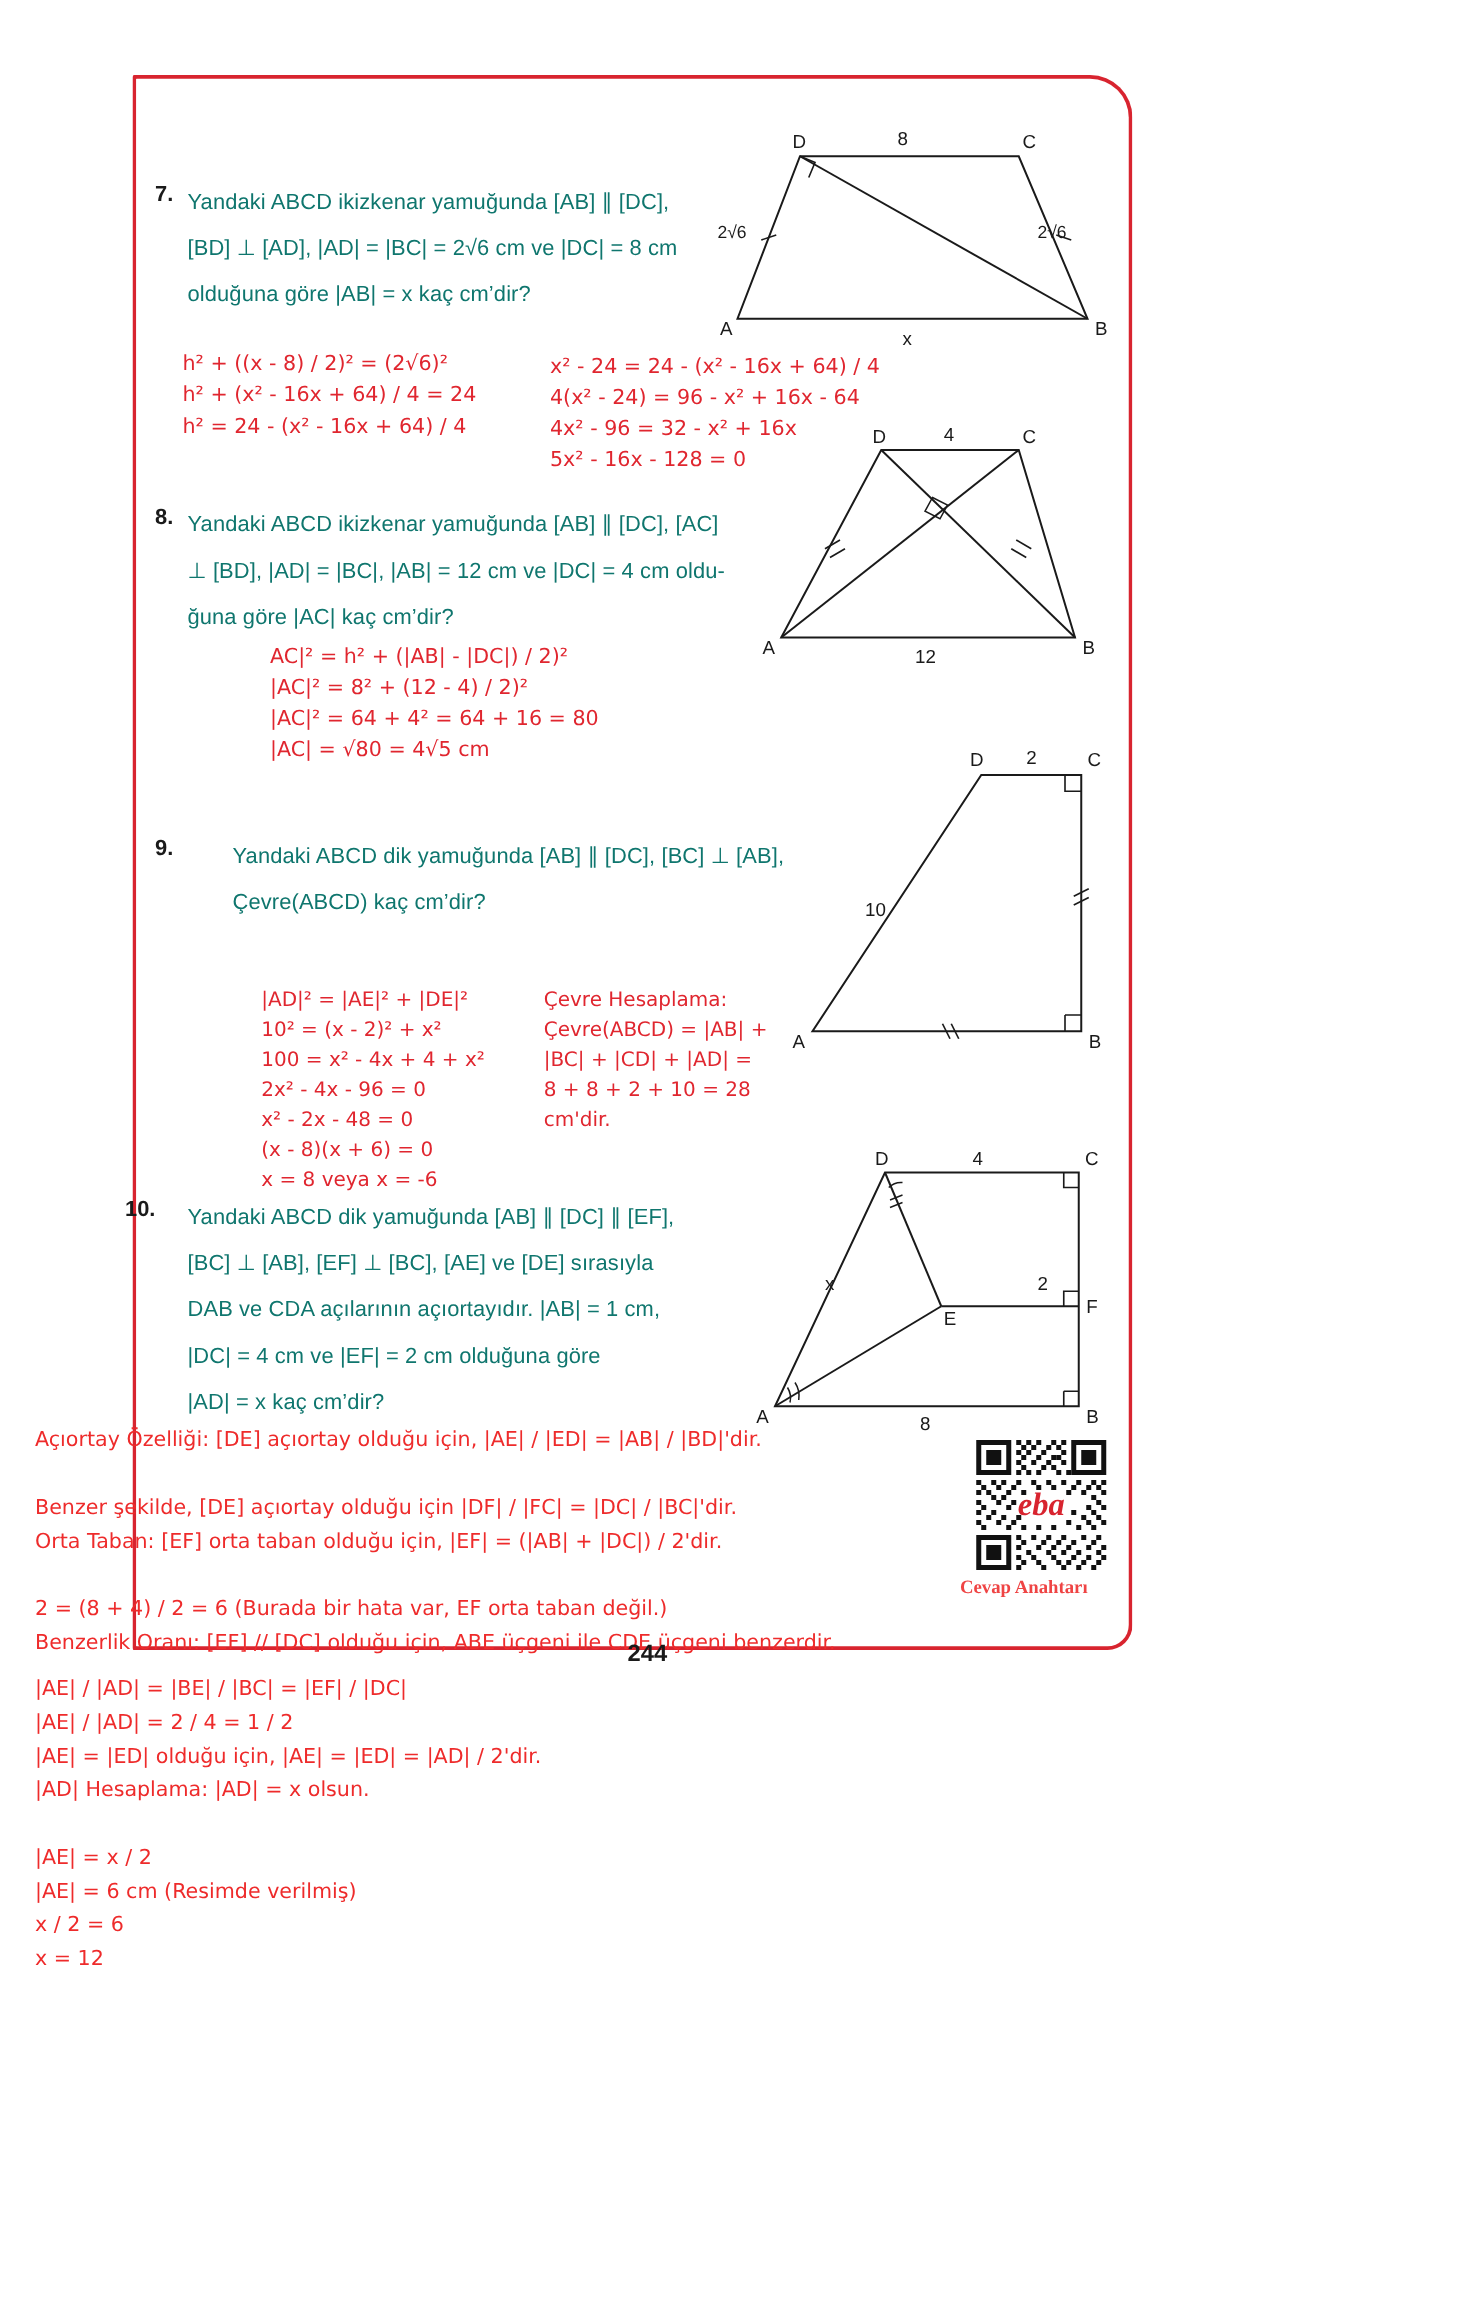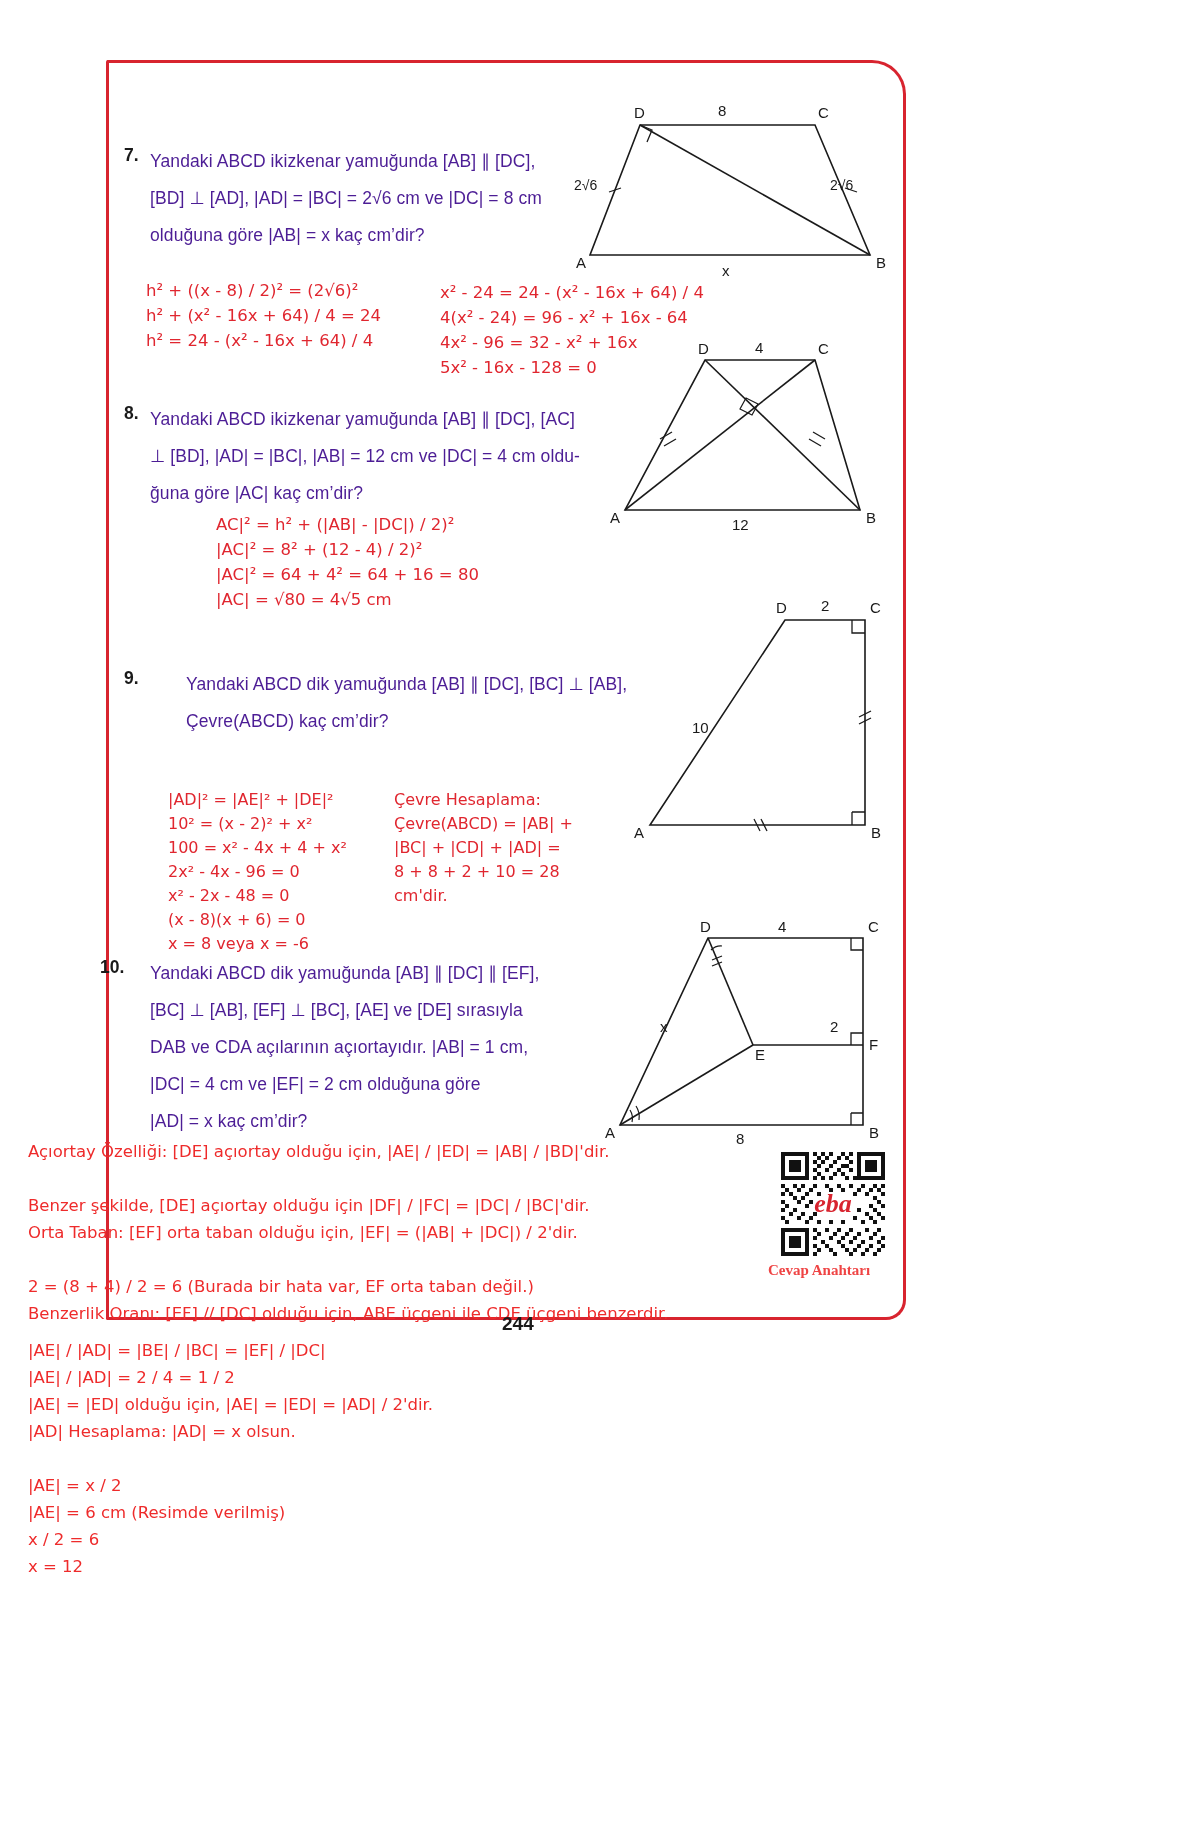--- a/index.html
+++ b/index.html
@@ -40,33 +40,33 @@
   .q-num{
     position:absolute;
     font-weight:bold;
     font-size:17.5px;
     color:#1a1a1a;
   }
   .q-text{
     position:absolute;
     font-size:17.5px;
     line-height:37px;
-    color:#4c1d95;
+    color:#0f766e;
     letter-spacing:0.1px;
   }
 
   .sol{
     position:absolute;
     color:#e0262f;
     font-size:16.5px;
     line-height:25px;
     white-space:pre;
     font-family:"DejaVu Sans", sans-serif;
   }
-  .sol.small{ font-size:16px; line-height:24px; }
+  .sol.small{ font-size:16px; line-height:24px;margin-left:41px; }
 
   .note{
     position:absolute;
     color:#ee2b2b;
     font-size:16.5px;
     line-height:27px;
     white-space:pre;
     font-family:"DejaVu Sans", sans-serif;
   }
 

